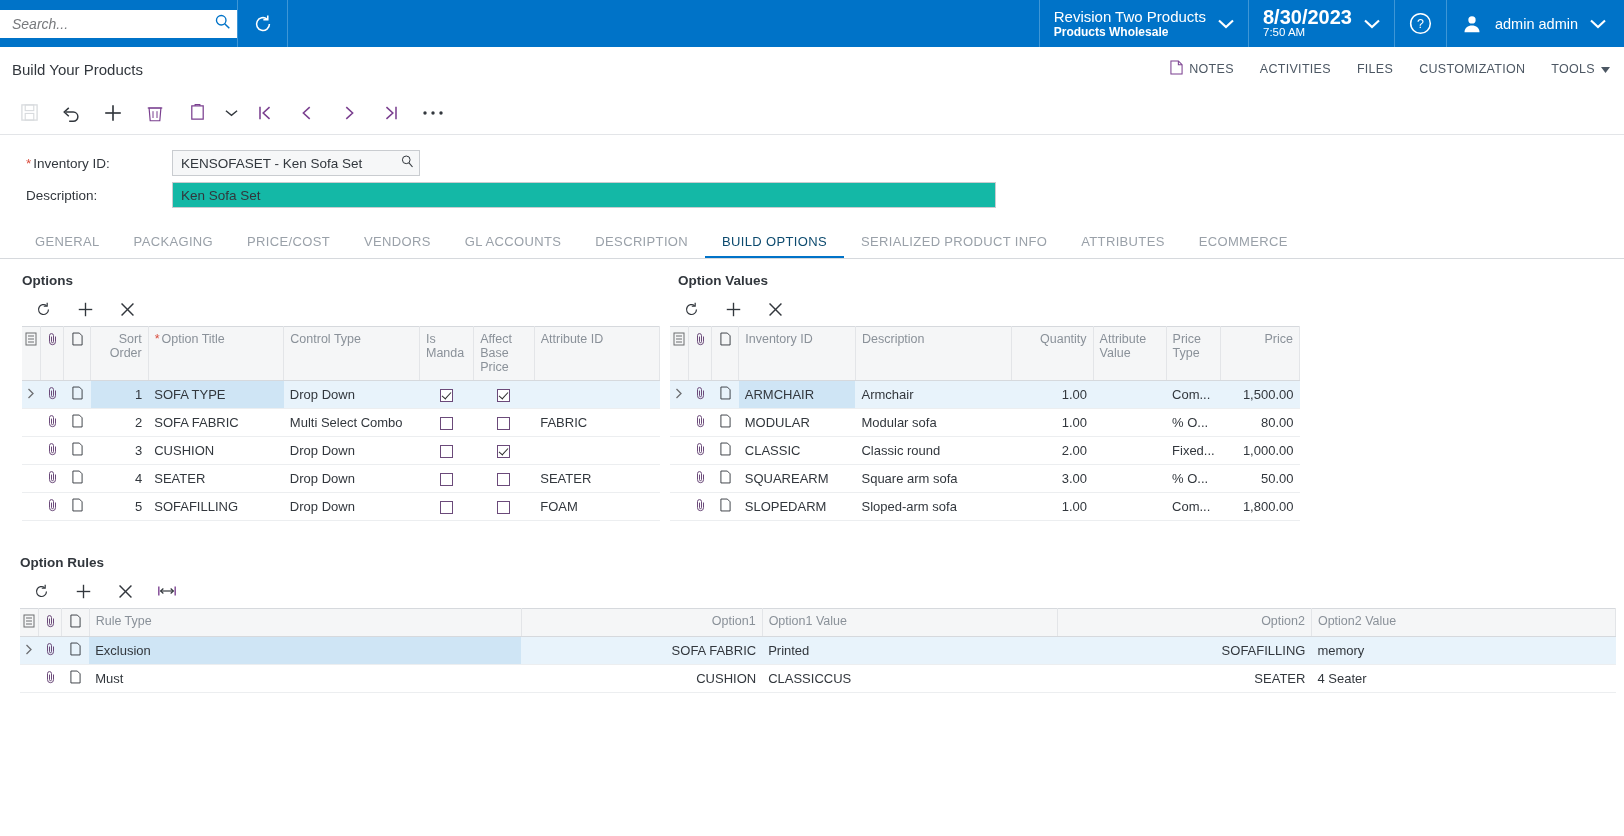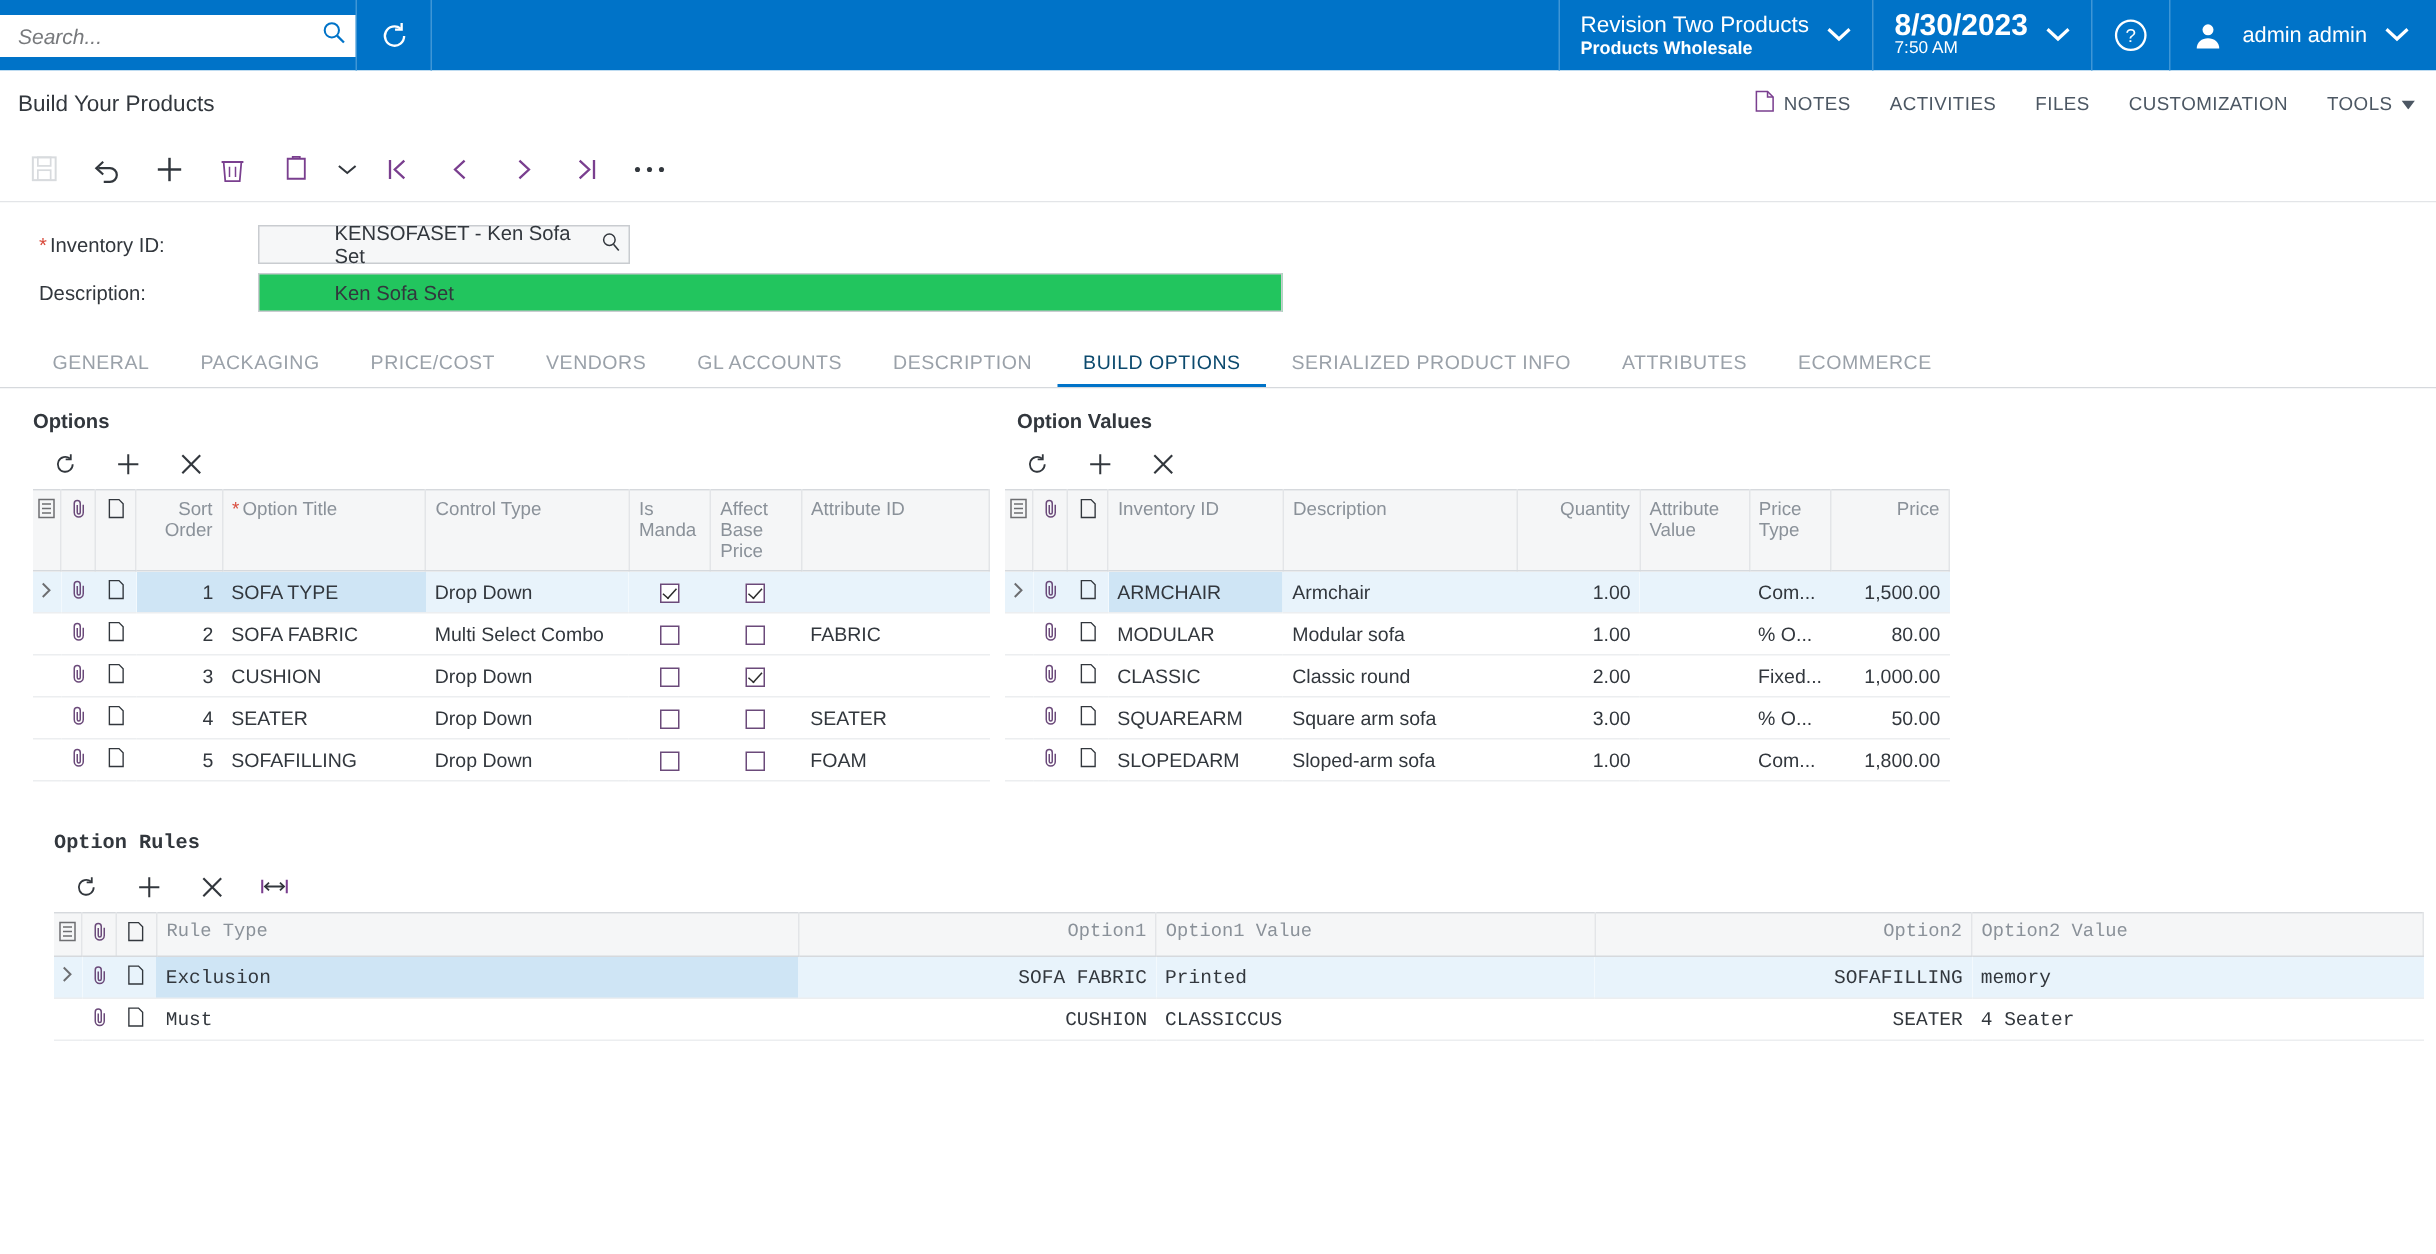--- a/index.html
+++ b/index.html
@@ -82,23 +82,23 @@
   .flabel {
     width: 172px; text-align: left; padding-left: 26px;
     font-size: 13.5px; color: #32373d;
   }
   .req { color: #d94c3d; margin-right: 2px; }
   .finput {
     height: 26px; background: #f6f7f8; border: 1px solid #c9ccd0;
     display: flex; align-items: center; padding: 0 4px 0 8px;
     font-size: 13.5px; color: #32373d;
   }
-  .finput .val { flex: 1; margin-left: 42px; }
+  .finput .val { flex: 1; }
   .finput.w1 { width: 248px; }
-  .finput.w2 { width: 683px; background: #22c55e; }
+  .finput.w2 { width: 824px; background: #14b8a6; }
 
   
   .tabs {
     display: flex; align-items: flex-end; height: 34px;
     margin-top: 16px; padding-left: 18px;
     border-bottom: 1px solid #d6d9dd;
   }
   .tab {
     font-size: 13px; color: #9aa1a9; letter-spacing: .35px;
     padding: 0 17px 9px 17px; cursor: pointer; white-space: nowrap;
@@ -154,21 +154,21 @@
     border: 1px solid #6b4a7a; background: #fff; position: relative;
     vertical-align: middle;
   }
   .cbox.on::after {
     content: ""; position: absolute; left: 3px; top: 0px;
     width: 4px; height: 8px; border: solid #2b2b2b;
     border-width: 0 1.6px 1.6px 0; transform: rotate(42deg);
   }
 
   
-  .rules { padding: 0 8px 0 36px; margin-top: 34px; font-family: Liberation Mono, monospace; }
+  .rules { padding: 0 8px 0 20px; margin-top: 34px; }
 </style>
 </head>
 <body>
 
 <div class="topbar">
   <div class="tb-search-wrap">
     <div class="tb-search">
       <input type="text" placeholder="Search..." style="">
       <span>
         <svg width="17" height="17" viewBox="0 0 20 20">

